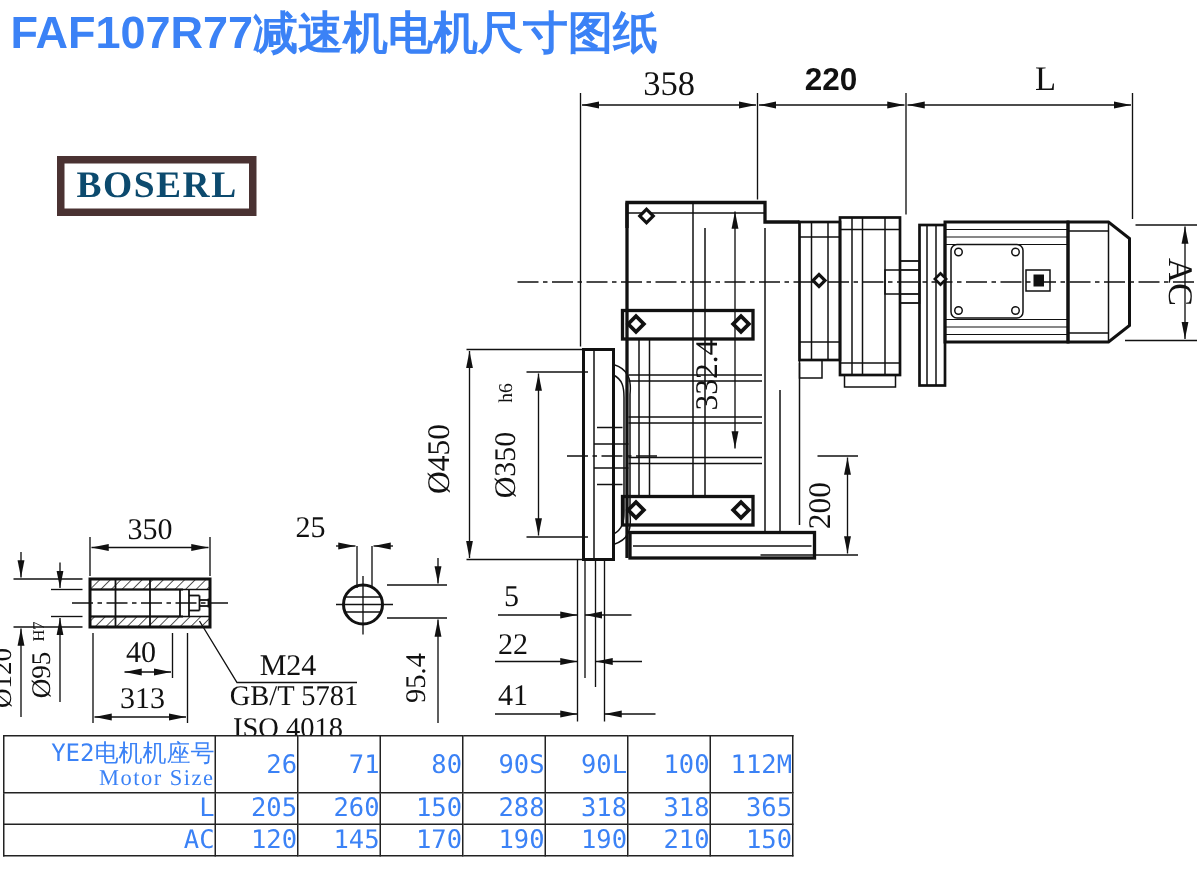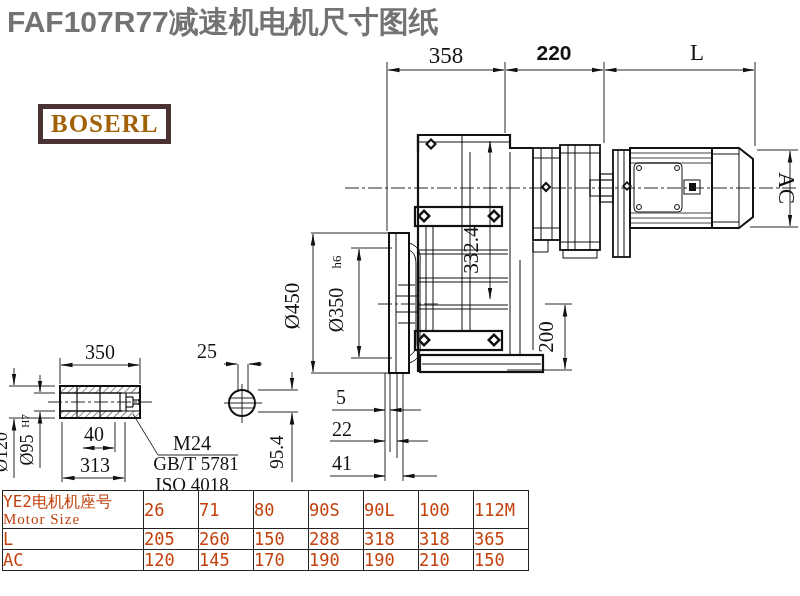--- a/index.html
+++ b/index.html
@@ -1,28 +1,28 @@
 <!DOCTYPE html>
 <html><head>
 <meta charset="utf-8">
 <style>
   html,body{margin:0;padding:0}
   body{width:800px;height:596px;background:#fff;position:relative;overflow:hidden;
        font-family:"Liberation Sans",sans-serif;color:#111}
   .title{position:absolute;left:7px;top:2px;font-size:30px;font-weight:bold;
-         color:#737373;font-family:"Liberation Sans",sans-serif;white-space:nowrap}
+         color:#3b82f6;font-family:"Liberation Sans",sans-serif;white-space:nowrap}
   .logo{position:absolute;left:38px;top:104px;border:5px solid #4a3232;background:#fff;
         padding:0 8px;height:30px;line-height:29px}
   .logo span{font-family:"Liberation Serif",serif;font-weight:bold;font-size:25px;
-        color:#a16207;letter-spacing:1px}
+        color:#0c4a6e;letter-spacing:1px}
   svg.draw{position:absolute;left:0;top:0}
   table.mt{position:absolute;left:2px;top:490px;width:527px;border-collapse:collapse;
         table-layout:fixed;background:#fff}
-  table.mt td{border:1.6px solid #222;text-align:left;vertical-align:middle;padding:0;
-        font-family:"DejaVu Sans Mono",monospace;font-size:17px;color:#c2410c}
+  table.mt td{border:1.6px solid #222;text-align:right;vertical-align:middle;padding:0;
+        font-family:"DejaVu Sans Mono",monospace;font-size:17px;color:#3b82f6}
   tr.hrow td{height:37px}
   tr.dr td{height:20px}
   .zh{font-size:16px;line-height:19px;font-family:"DejaVu Sans Mono",monospace}
   .en{font-size:15px;letter-spacing:1px;line-height:16px;font-family:Liberation Serif, serif}
   text{stroke:none}
   .serif{font-family:"Liberation Serif",serif}
 </style>
 </head>
 <body>
 

